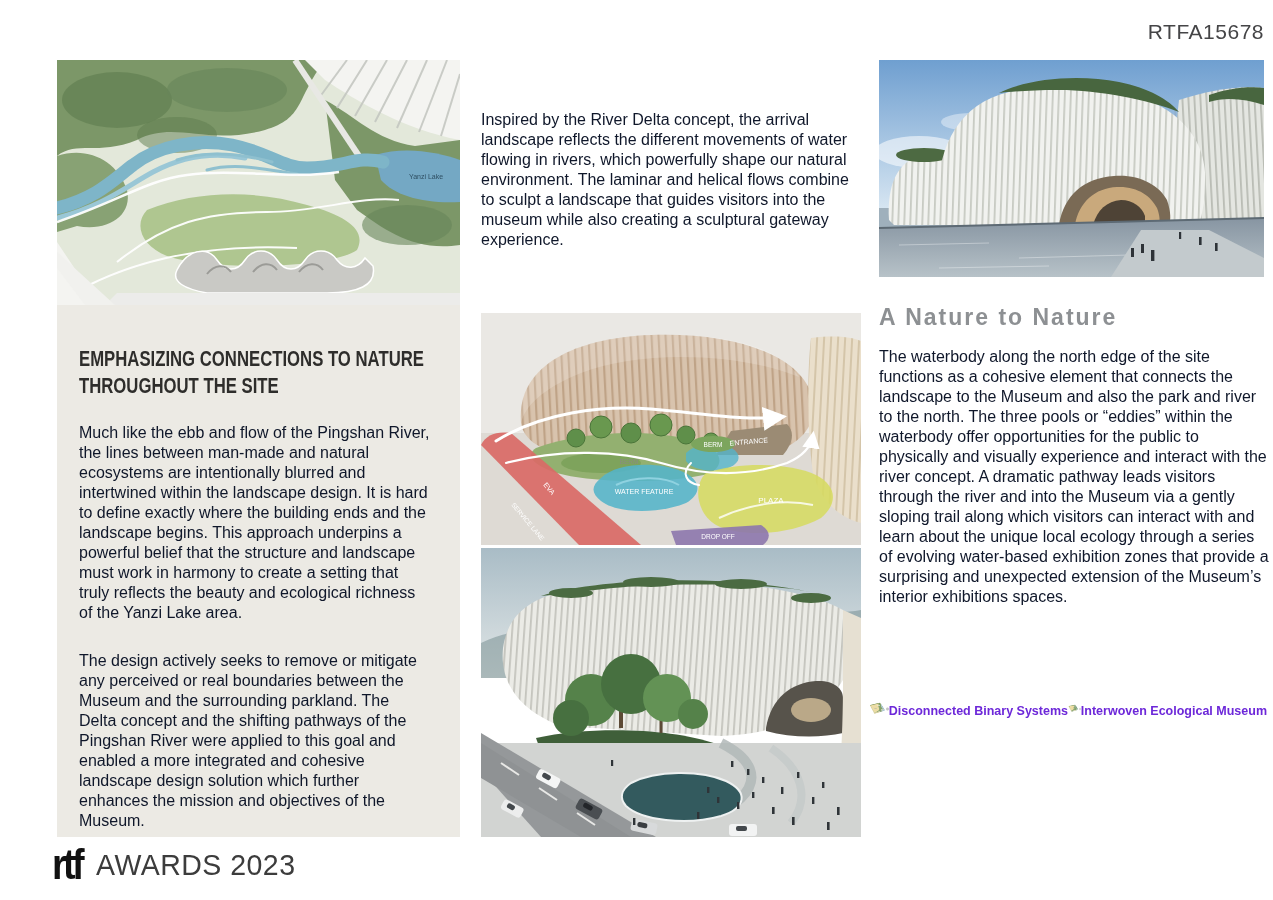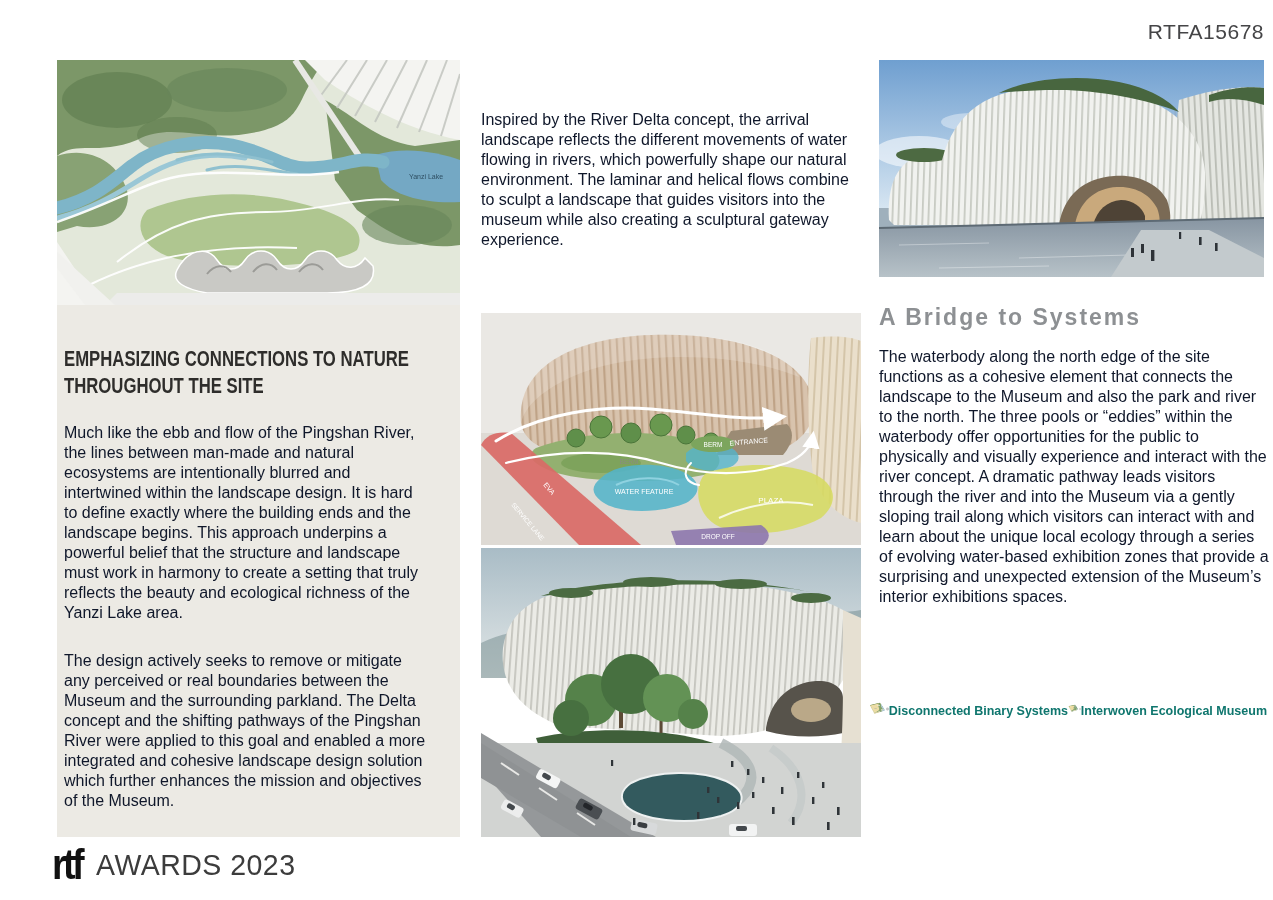--- a/index.html
+++ b/index.html
@@ -3,40 +3,40 @@
 <meta charset="utf-8">
 <style>
   html,body{margin:0;padding:0;background:#ffffff;}
   body{font-family:"Liberation Sans", sans-serif;}
   #page{position:relative;width:1273px;height:900px;background:#ffffff;overflow:hidden;margin-left:24px;}
 
   .ref-code{position:absolute;top:20px;right:33px;font-size:21px;color:#454547;letter-spacing:.5px;}
 
   
   .siteplan-fig{position:absolute;left:33px;top:60px;width:403px;height:245px;}
-  .nature-box{position:absolute;left:33px;top:305px;width:403px;height:532px;background:#eceae4;box-sizing:border-box;padding:40px 30px 0 7px;}
+  .nature-box{position:absolute;left:33px;top:305px;width:403px;height:532px;background:#eceae4;box-sizing:border-box;padding:40px 30px 0 22px;}
   .box-heading{font-weight:bold;color:#2e2d2b;font-size:22px;line-height:27px;letter-spacing:0;width:132%;transform:scaleX(.76);transform-origin:0 0;margin:0;}
   .body-p{font-size:16px;line-height:20px;color:#0f172a;margin:0;}
   .nature-box .body-p{margin-top:24px;}
   .nature-box .body-p + .body-p{margin-top:28px;}
 
   
   .col2-text{position:absolute;left:457px;top:92px;width:380px;}
   .h-gray{font-size:23px;font-weight:bold;letter-spacing:2px;color:#8d9093;margin:0;}
   .col2-text .body-p{margin-top:18px;}
   .img1-fig{position:absolute;left:457px;top:313px;width:380px;height:232px;}
   .img2-fig{position:absolute;left:457px;top:548px;width:380px;height:289px;}
 
   
   .img3-fig{position:absolute;left:855px;top:60px;width:385px;height:217px;}
   .col3-text{position:absolute;left:855px;top:304px;width:390px;}
   .col3-text .body-p{margin-top:16px;}
   .diagrams{position:absolute;left:845px;top:638px;width:398px;display:flex;}
   .diagram-cell{width:199px;display:flex;flex-direction:row;align-items:center;}
-  .diagram-caption{font-size:12.5px;font-weight:bold;color:#0f766e;margin-top:6px;white-space:nowrap;}
+  .diagram-caption{font-size:12.5px;font-weight:bold;color:#6d28d9;margin-top:6px;white-space:nowrap;}
   .diagram-icon{margin-top:2px;}
 
   
   .footer{position:absolute;left:28px;top:843px;display:flex;align-items:center;}
   .logo-rtf{font-weight:bold;font-size:42px;line-height:44px;color:#111;letter-spacing:-4px;transform:scaleX(.9);transform-origin:0 50%;}
   .awards{margin-left:12px;font-size:30px;color:#3c3c3c;letter-spacing:.5px;transform:scaleX(.95);transform-origin:0 50%;}
 
   svg{display:block;}
 </style>
 </head>
@@ -325,21 +325,21 @@
           <rect x="272" y="190" width="3.4" height="11"></rect>
             <rect x="320" y="177" width="2.6" height="8"></rect>
           <rect x="336" y="183" width="2.6" height="8"></rect>
             <rect x="300" y="172" width="2.2" height="7"></rect>
         </g>
       </g>
     </svg>
   </div>
 
   <section class="col3-text">
-    <h2 class="h-gray">A Bridge to Systems</h2>
+    <h2 class="h-gray">A Nature to Nature</h2>
     <p class="body-p">The waterbody along the north edge of the site functions as a cohesive element that connects the landscape to the Museum and also the park and river to the north.  The three pools or “eddies” within the waterbody offer opportunities for the public to physically and visually experience and interact with the river concept. A dramatic pathway leads visitors through the river and into the Museum via a gently sloping trail along which visitors can interact with and learn about the unique local ecology through a series of evolving water-based exhibition zones that provide a surprising and unexpected extension of the Museum’s interior exhibitions spaces.</p>
   </section>
 
   <div class="diagrams">
 
     <div class="diagram-cell">
       <svg width="198" height="140" viewBox="0 0 198 140">
         <defs>
             <clipPath id="slab-a">
               <polygon points="12,34 132,6 186,92 64,130"></polygon>

